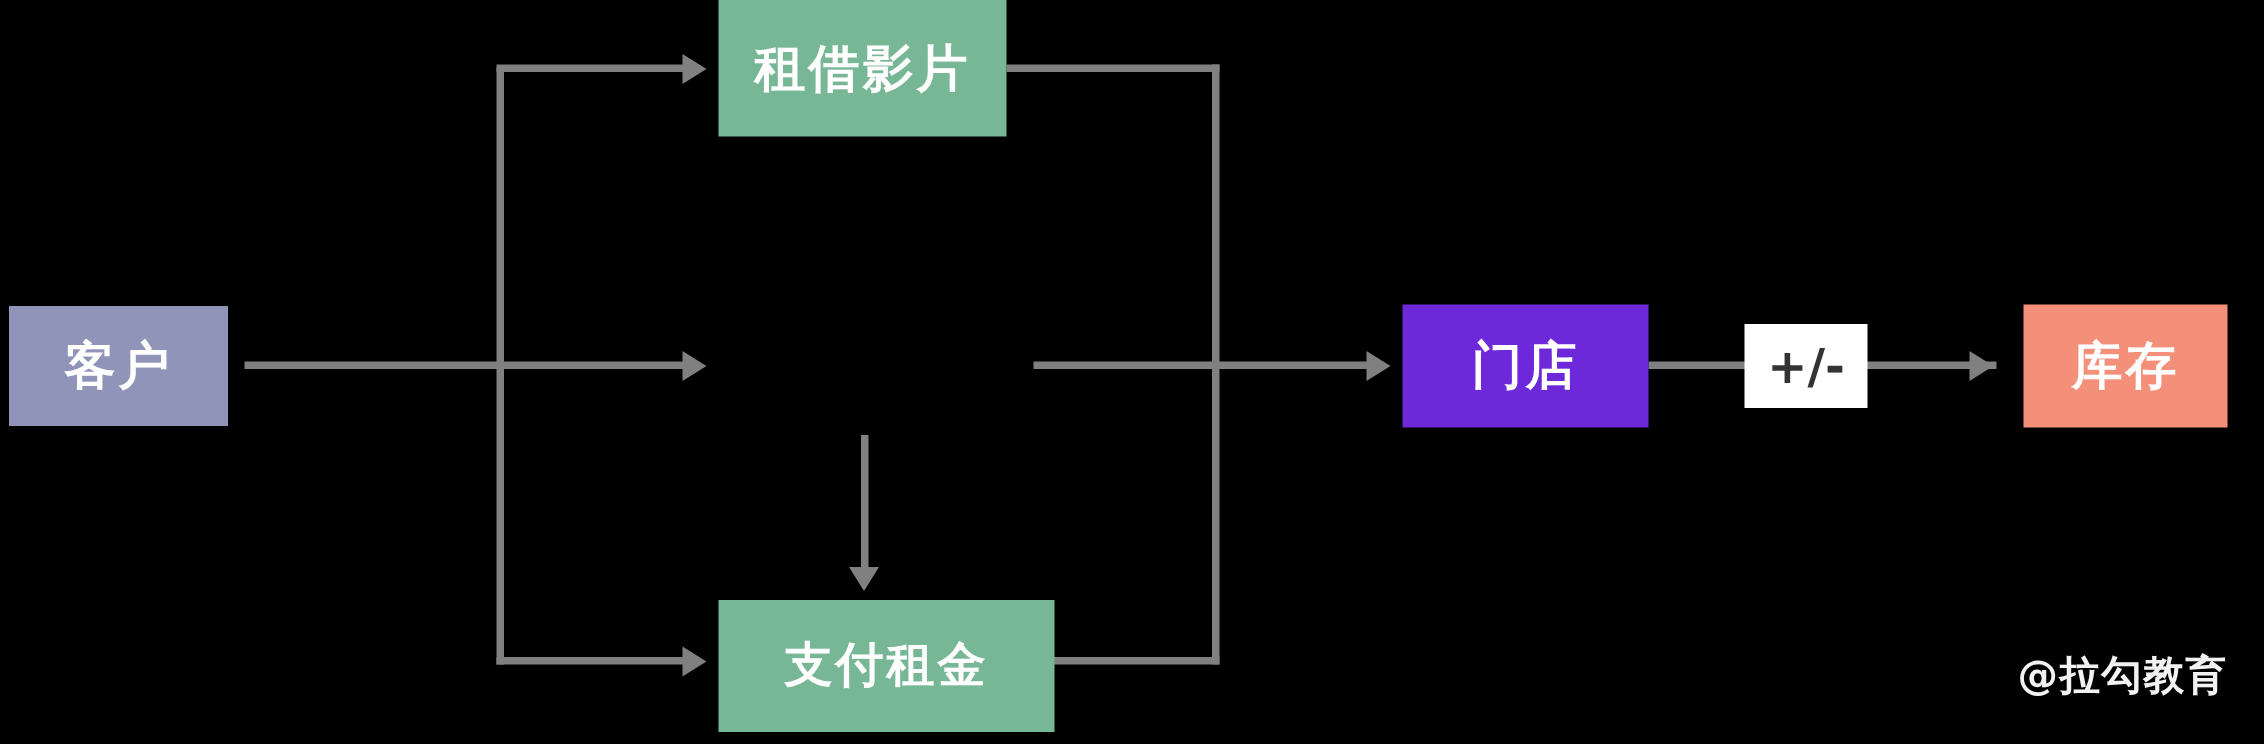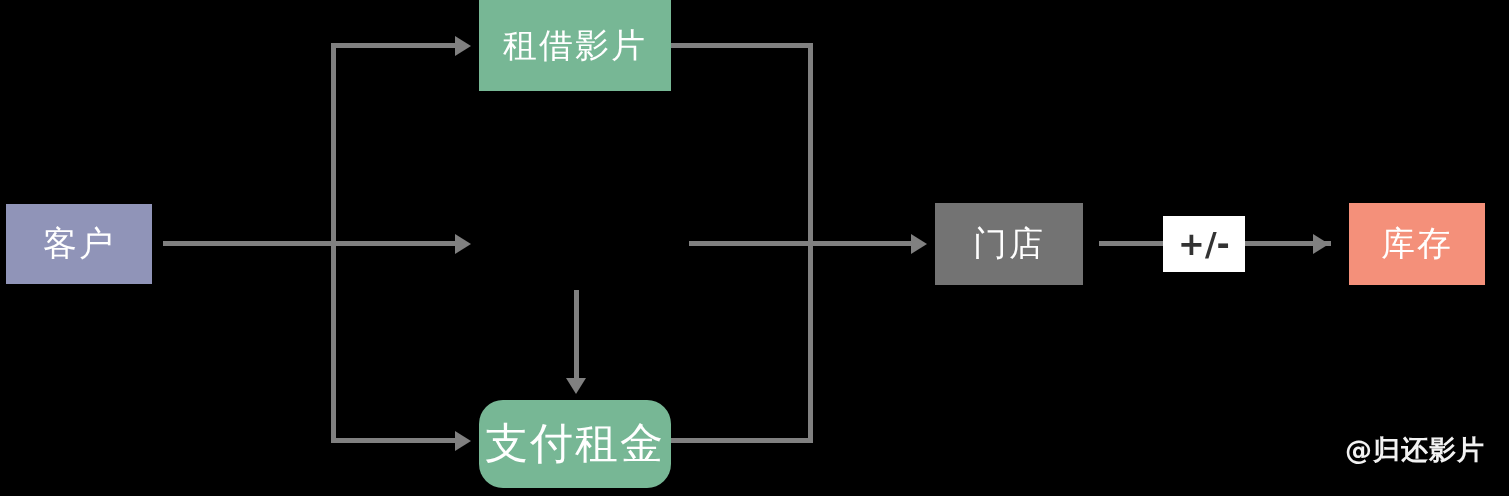--- a/index.html
+++ b/index.html
@@ -1,28 +1,28 @@
 <!DOCTYPE html>
 <html><head>
 <meta charset="utf-8">
 <style>
   html,body{margin:0;padding:0;background:#000;}
   body{width:1509px;height:496px;overflow:hidden;
        font-family:"DejaVu Sans","Liberation Sans",sans-serif;}
   #stage{position:relative;width:1509px;height:496px;background:#000;}
 
   .node{position:absolute;display:flex;align-items:center;justify-content:center;
-        color:#ffffff;font-weight:400;letter-spacing:2px;
+        color:#ffffff;font-weight:700;letter-spacing:2px;
         font-family:"DejaVu Sans","Liberation Sans",sans-serif;}
 
   .n-customer{left:6px;  top:204px; width:146px; height:80px; background:#9094b8; font-size:34px;}
   .n-rent    {left:479px;top:0px;   width:192px; height:91px; background:#77b795; font-size:34px;}
   .n-return  {left:479px;top:203px; width:192px; height:82px; background:#77b795; font-size:34px;}
-  .n-pay     {left:479px;top:400px; width:192px; height:88px; background:#77b795; font-size:43px;border-radius:24px;}
-  .n-store   {left:935px;top:203px; width:148px; height:82px; background:#737373; font-size:34px;}
+  .n-pay     {left:479px;top:400px; width:224px; height:88px; background:#77b795; font-size:32px;}
+  .n-store   {left:935px;top:203px; width:164px; height:82px; background:#6d28d9; font-size:34px;}
   .n-stock   {left:1349px;top:203px;width:136px; height:82px; background:#f4907a; font-size:34px;}
 
   .n-plusminus{left:1163px;top:216px;width:82px;height:56px;background:#ffffff;
                color:#333333;font-size:32px;font-weight:700;letter-spacing:0px;z-index:6;}
 
   .ln{position:absolute;background:#808080;}
   .lh{height:5px;}
   .lv{width:5px;}
 
   .arw{position:absolute;width:0;height:0;}
@@ -83,15 +83,15 @@
   </div>
 
   <div class="node n-plusminus">
     <span>+/-</span>
   </div>
 
   <div class="node n-stock">
     <span>库存</span>
   </div>
 
-  <div class="wm">@归还影片</div>
+  <div class="wm">@拉勾教育</div>
 
 </div>
 
 </body></html>

